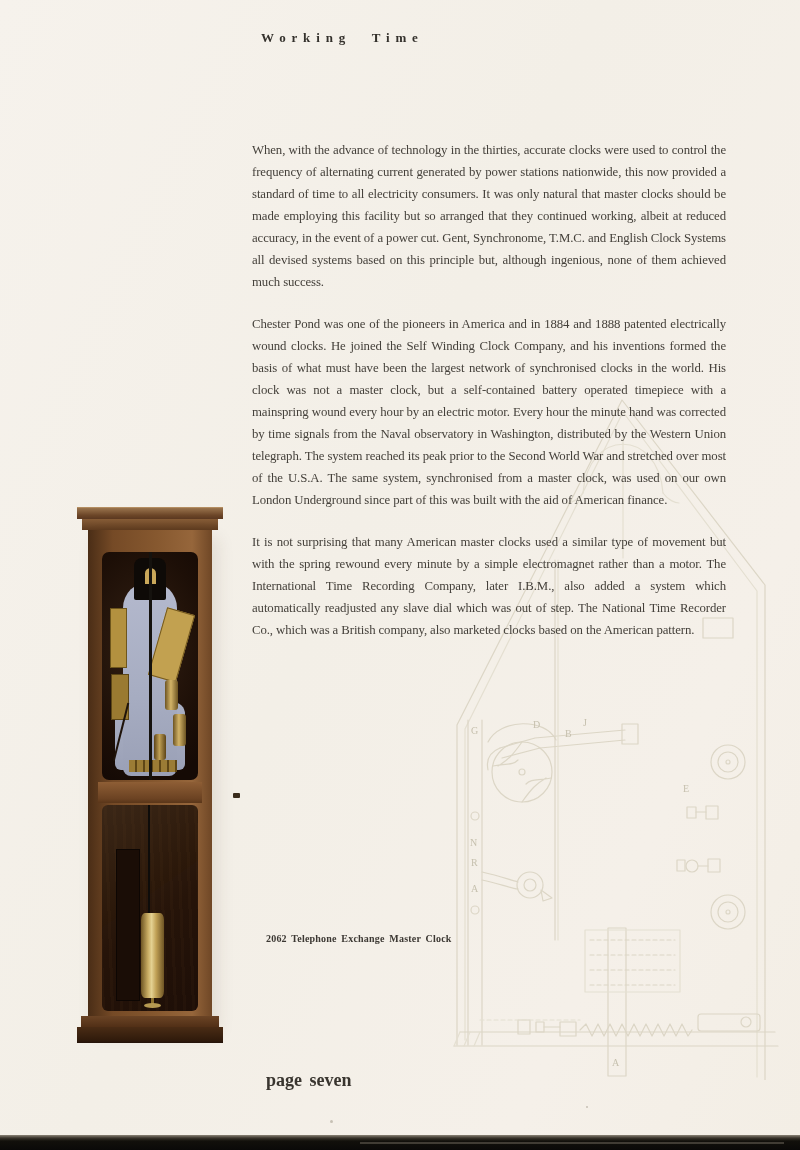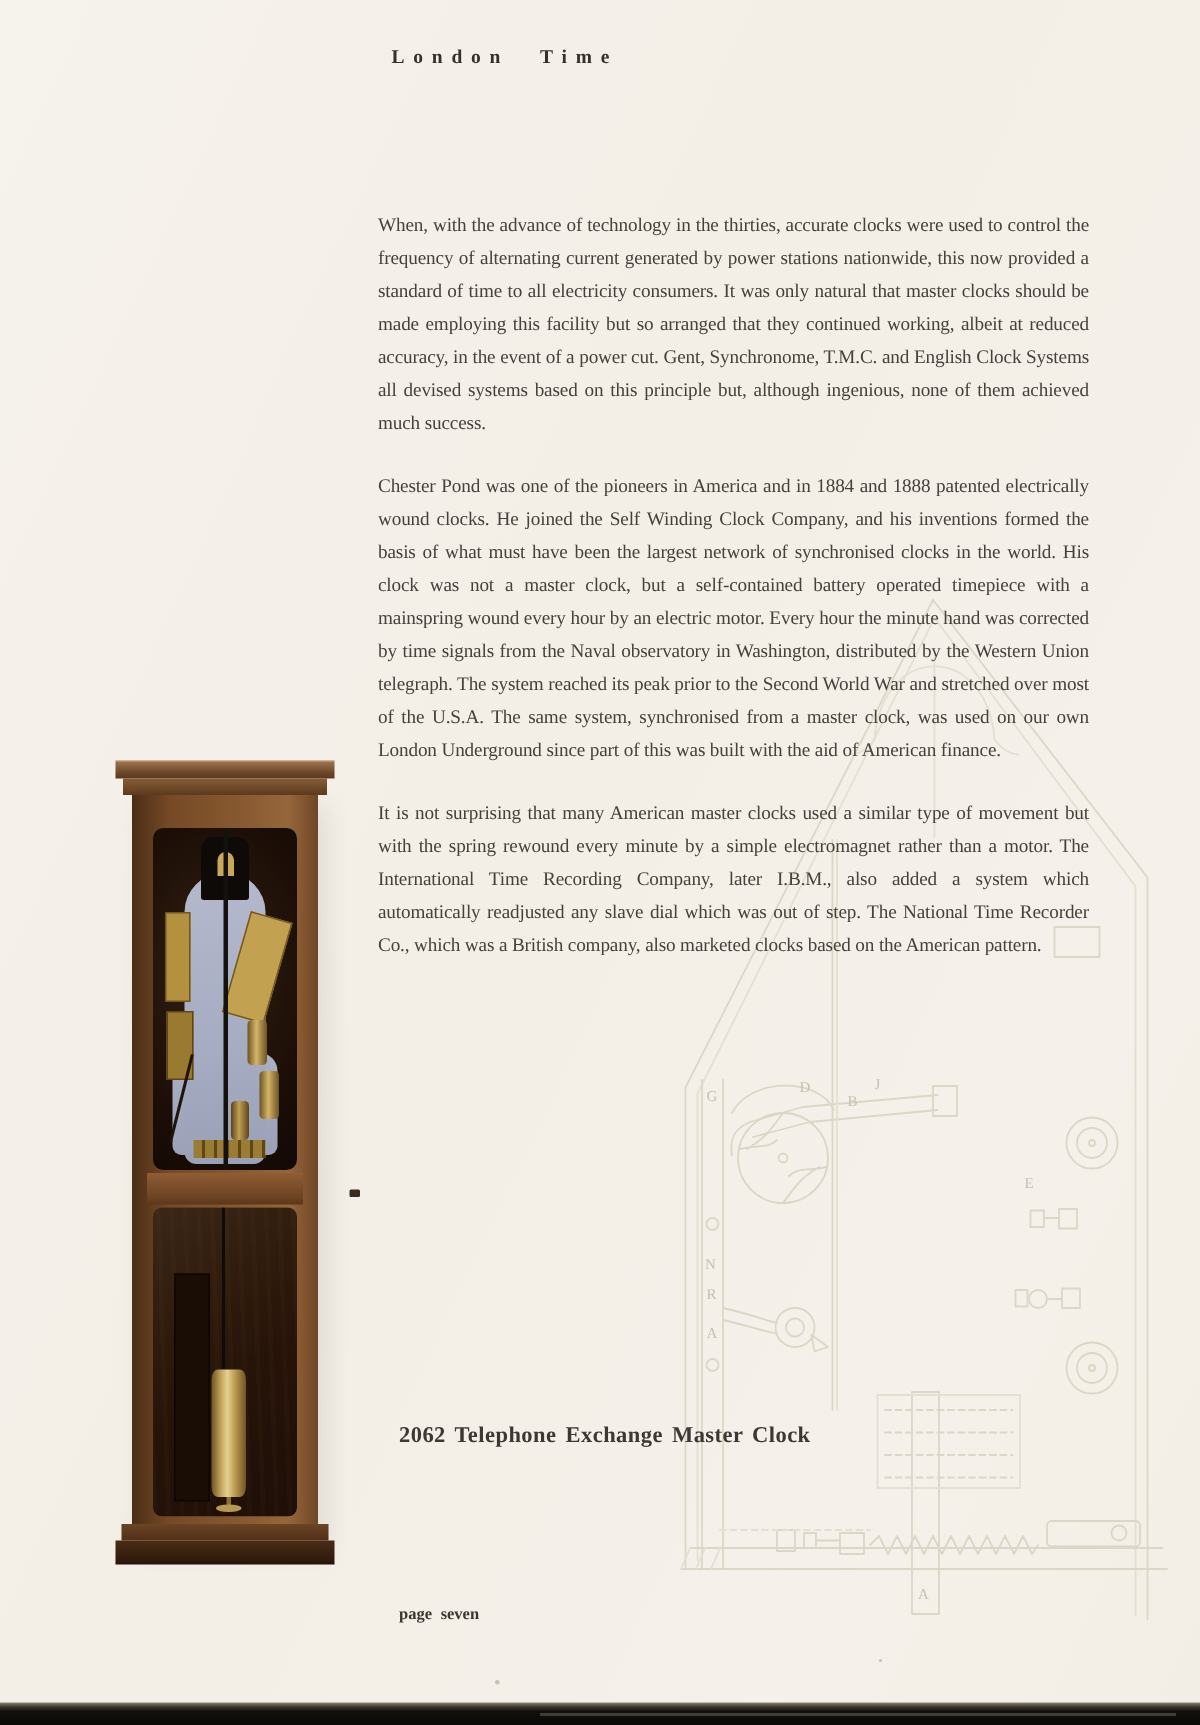--- a/index.html
+++ b/index.html
@@ -16,25 +16,25 @@
   }
   
   .textcol{position:absolute;left:252px;top:139px;width:474px;z-index:2;}
   .textcol p{
     margin:0 0 20px 0;font-size:12.8px;line-height:22px;text-align:justify;
     letter-spacing:-0.1px;color:#45413b;
   }
   
   .caption{
     position:absolute;left:266px;top:933px;z-index:2;
-    font-size:15px;font-weight:600;color:#3c3833;letter-spacing:0.02em;word-spacing:2px;margin-top:16px;
+    font-size:10px;font-weight:600;color:#3c3833;letter-spacing:0.02em;word-spacing:2px;
   }
   .footer{
     position:absolute;left:266px;top:1070px;z-index:2;
-    font-size:11px;font-weight:700;color:#39352f;word-spacing:3px;
+    font-size:18px;font-weight:700;color:#39352f;word-spacing:3px;
   }
   
   .watermark{position:absolute;left:440px;top:380px;z-index:1;}
   .watermark svg{display:block;}
   .wm{stroke:#dcd6c6;stroke-width:1.2;fill:none;stroke-linecap:round;stroke-linejoin:round;}
   .wm-light{stroke:#e4dfd1;}
   .wm-text{fill:#c6c0ae;stroke:none;font-family:"Liberation Serif",serif;font-size:10px;}
   .wm-dash{stroke-dasharray:4 3;}
   
   .scan-edge{
@@ -190,21 +190,21 @@
         <circle class="wm" cx="288" cy="532" r="17"></circle>
         <circle class="wm" cx="288" cy="532" r="10"></circle>
         <circle class="wm" cx="288" cy="532" r="2"></circle>
         <rect class="wm" x="258" y="634" width="62" height="17" rx="3"></rect>
         <circle class="wm" cx="306" cy="642" r="5"></circle>
         <text class="wm-text" x="243" y="412">E</text>
       </g>
     </svg>
   </div>
 
-  <div class="header">London Time</div>
+  <div class="header">Working Time</div>
 
   <div class="textcol">
     <p>When, with the advance of technology in the thirties, accurate clocks were used to control the frequency of alternating current generated by power stations nationwide, this now provided a standard of time to all electricity consumers. It was only natural that master clocks should be made employing this facility but so arranged that they continued working, albeit at reduced accuracy, in the event of a power cut. Gent, Synchronome, T.M.C. and English Clock Systems all devised systems based on this principle but, although ingenious, none of them achieved much success.</p>
     <p>Chester Pond was one of the pioneers in America and in 1884 and 1888 patented electrically wound clocks. He joined the Self Winding Clock Company, and his inventions formed the basis of what must have been the largest network of synchronised clocks in the world. His clock was not a master clock, but a self-contained battery operated timepiece with a mainspring wound every hour by an electric motor. Every hour the minute hand was corrected by time signals from the Naval observatory in Washington, distributed by the Western Union telegraph. The system reached its peak prior to the Second World War and stretched over most of the U.S.A. The same system, synchronised from a master clock, was used on our own London Underground since part of this was built with the aid of American finance.</p>
     <p>It is not surprising that many American master clocks used a similar type of movement but with the spring rewound every minute by a simple electromagnet rather than a motor. The International Time Recording Company, later I.B.M., also added a system which automatically readjusted any slave dial which was out of step. The National Time Recorder Co., which was a British company, also marketed clocks based on the American pattern.</p>
   </div>
 
   <div class="clock">
     <div class="cornice"></div>
     <div class="cornice2"></div>

